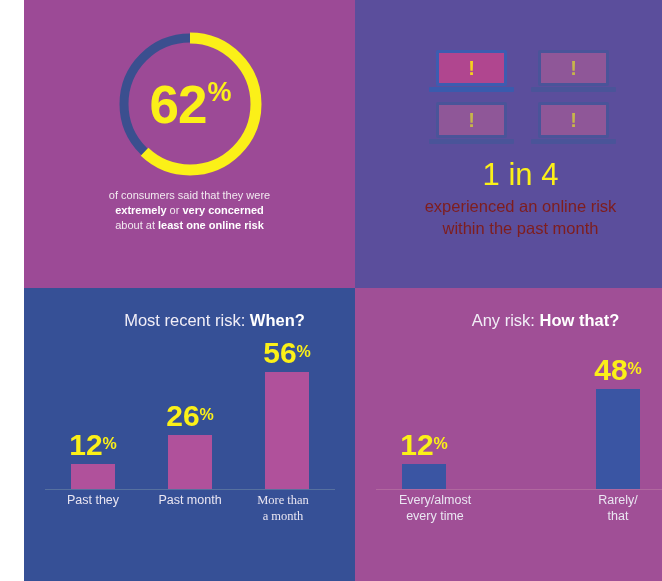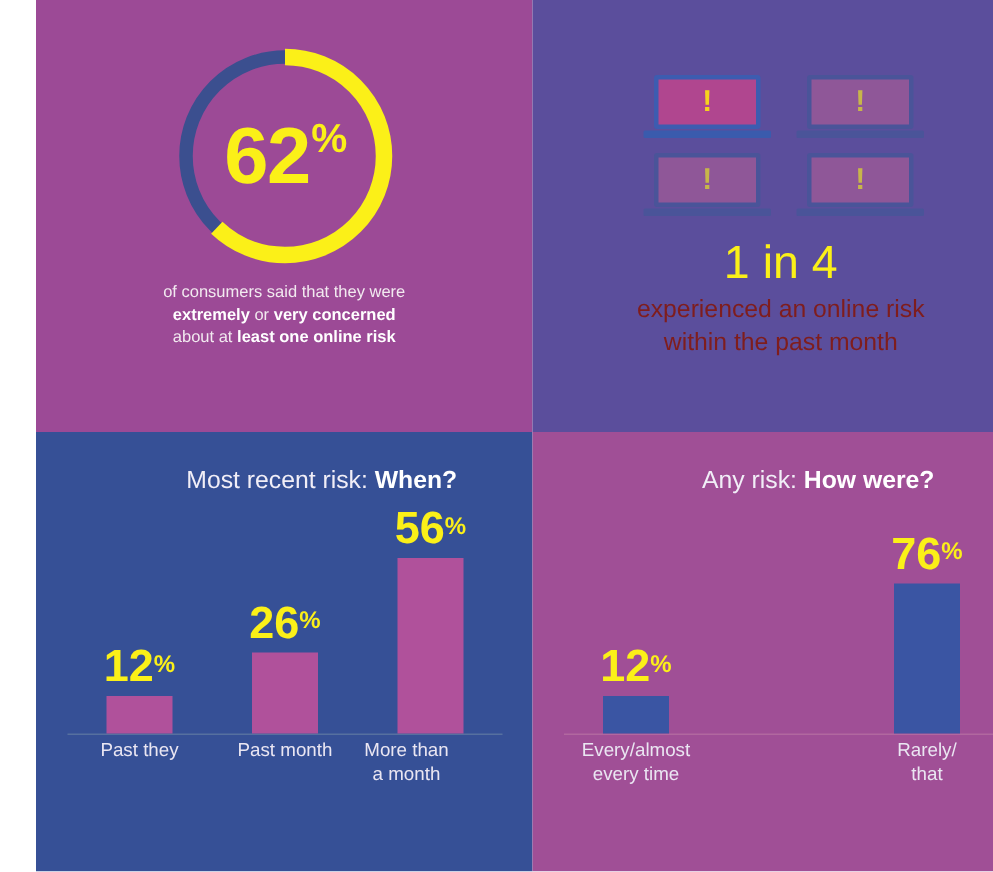--- a/index.html
+++ b/index.html
@@ -303,43 +303,43 @@
       <div class="bar-value" id="bl-val-2" style="bottom: 121px;"><span class="num">56</span><span class="pct">%</span></div>
     </div>
   </div>
 
   <div class="axis-label" id="bl-lab-0" style="left:14px;">
       <div>Past they</div>
     </div>
   <div class="axis-label" id="bl-lab-1" style="left:111px;">
       <div>Past month</div>
     </div>
-  <div class="axis-label" id="bl-lab-2" style="left:192px;">
+  <div class="axis-label" id="bl-lab-2" style="left:204px;font-family:Liberation Serif, serif;">
       <div>More than</div>
       <div>a month</div>
     </div>
 
   <div class="quadrant" id="q-br"></div>
 
-  <div class="chart-title" id="title-br"><span>Any risk: </span><b>How were?</b></div>
+  <div class="chart-title" id="title-br"><span>Any risk: </span><b>How that?</b></div>
 
   <div class="plot" id="plot-br">
     <div class="axis"></div>
 
     <div class="bar-slot s0">
       <div class="bar" id="br-bar-0" style="height: 25px;"></div>
       <div class="bar-value" id="br-val-0" style="bottom: 29px;"><span class="num">12</span><span class="pct">%</span></div>
     </div>
     <div class="bar-slot s2">
       <div class="bar" id="br-bar-2" style="height: 100px;"></div>
-      <div class="bar-value" id="br-val-2" style="bottom: 104px;"><span class="num">76</span><span class="pct">%</span></div>
-    </div>
-  </div>
-
-  <div class="axis-label" id="br-lab-0" style="left:345px;">
+      <div class="bar-value" id="br-val-2" style="bottom: 104px;"><span class="num">48</span><span class="pct">%</span></div>
+    </div>
+  </div>
+
+  <div class="axis-label" id="br-lab-0" style="left:356px;">
       <div>Every/almost</div>
       <div>every time</div>
     </div>
   <div class="axis-label" id="br-lab-2" style="left:539px;">
       <div>Rarely/</div>
       <div>that</div>
     </div>
 
 </div>
 

